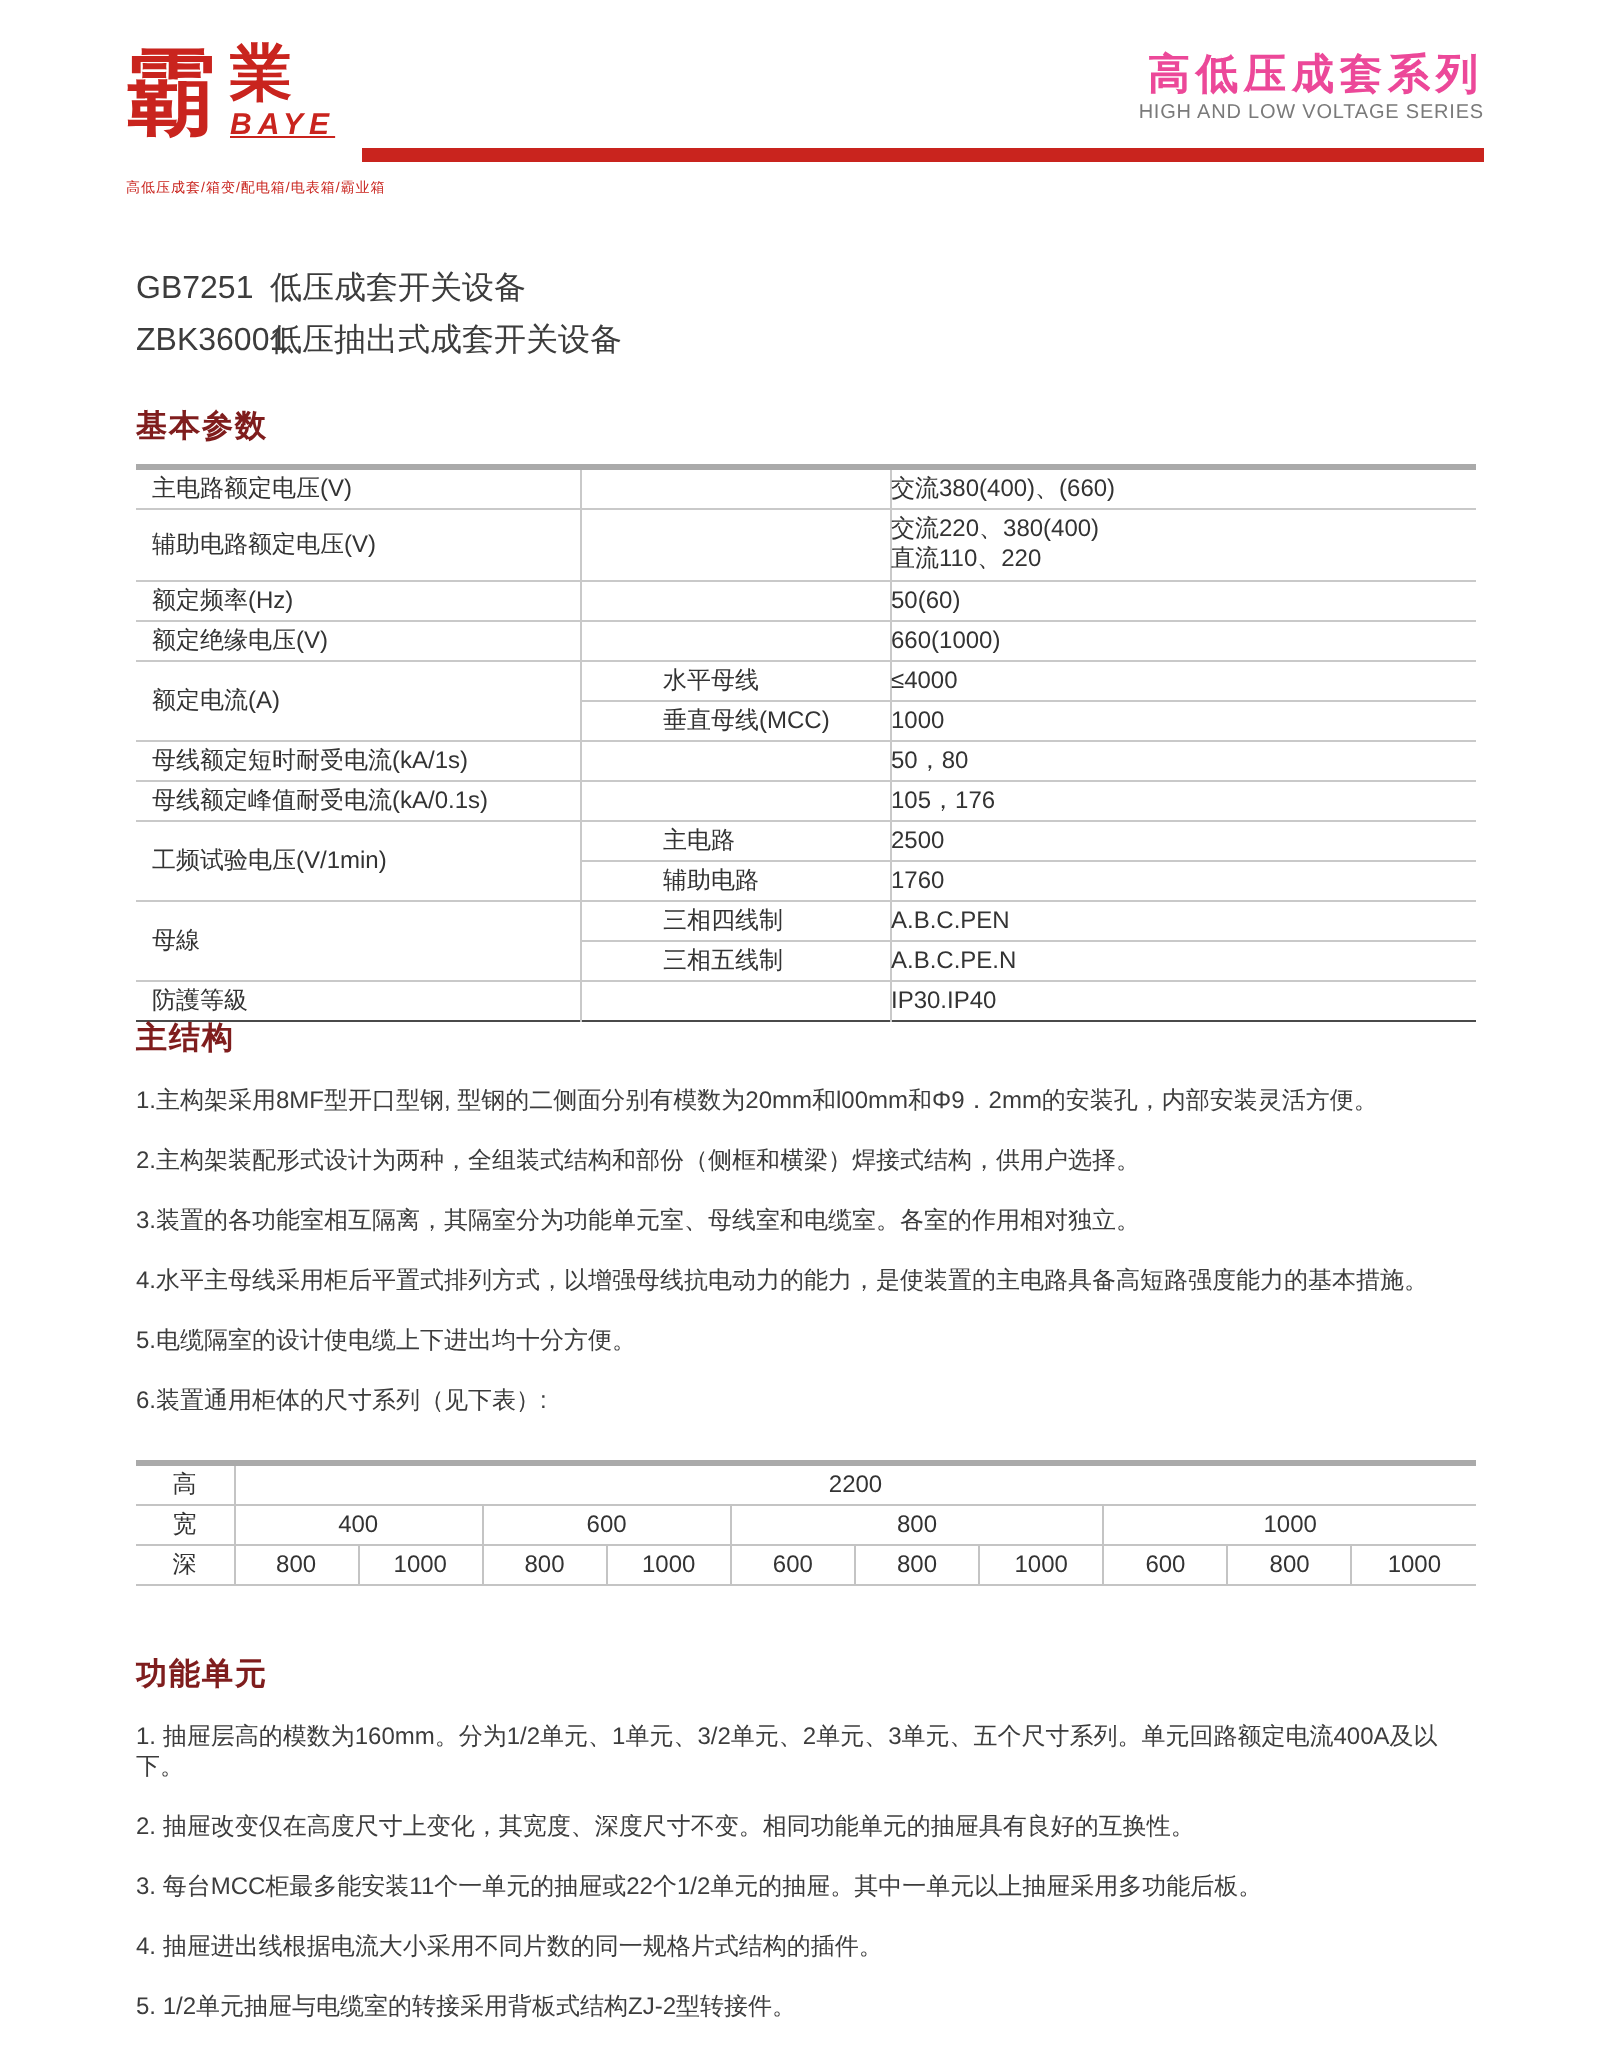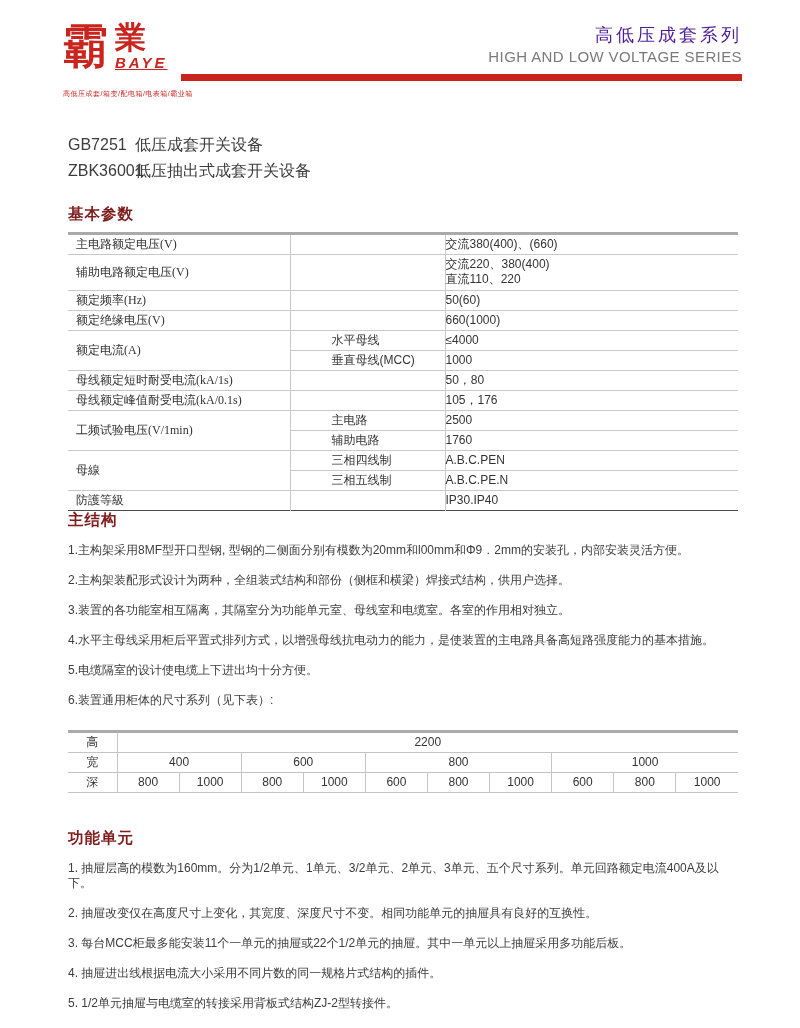--- a/index.html
+++ b/index.html
@@ -14,43 +14,43 @@
   .header { position: relative; height: 100px; }
   .logo { position: absolute; left: 62px; top: 22px; color: #c9241e; }
   .logo-row { display: flex; align-items: flex-start; }
   .char-ba { font-family: "DejaVu Serif", serif; font-weight: bold; font-size: 46px; line-height: 1.05; }
   .logo-right { margin-left: 7px; }
   .char-ye { font-family: "DejaVu Serif", serif; font-weight: bold; font-size: 31px; line-height: 1.0; }
   .logo-en { font-size: 15px; font-weight: bold; font-style: italic; letter-spacing: 3px; margin-top: 1px; text-decoration: underline; }
   .tagline { position: absolute; left: 63px; top: 89px; font-size: 7px; letter-spacing: 0.5px; color: #c9241e; white-space: nowrap; }
   .red-bar { position: absolute; left: 181px; top: 74px; width: 561px; height: 7px; background: #c9241e; }
   .header-titles { position: absolute; right: 58px; top: 25px; text-align: right; }
-  .title-cn { font-size: 18px; font-weight: normal; color: #4c1d95; letter-spacing: 3px; line-height: 1.2; }
-  .title-en { font-size: 15px; color: #7a7a7a; letter-spacing: 0.4px; margin-top: 1px; }
+  .title-cn { font-size: 21px; font-weight: bold; color: #ec4899; letter-spacing: 3px; line-height: 1.2; }
+  .title-en { font-size: 10px; color: #7a7a7a; letter-spacing: 0.4px; margin-top: 1px; }
 
   .content { padding: 0 62px 0 68px; }
 
   .standards { margin-top: 36px; font-size: 16px; color: #3c3c3c; }
   .std-row { margin-bottom: 8px; line-height: 1.15; }
   .std-code { display: inline-block; width: 67px; }
 
   .section-title { font-size: 15.5px; font-weight: bold; color: #7f1d1d; letter-spacing: 1px; line-height: 1.1; }
   .t-basic { margin-top: 24px; }
   .t-structure { }
   .t-function { margin-top: 36px; }
 
   table.params {
     width: 670px; margin-top: 10px;
     border-collapse: collapse; table-layout: fixed;
     font-size: 12px; color: #333;
     border-top: 3px solid #aaaaaa;
     border-bottom: 1px solid #4a4a4a;
   }
   table.params td { border-top: 1px solid #c9c9c9; height: 19px; padding: 1px 0; vertical-align: middle; }
-  table.params td.c-label { width: 222px; padding-left: 8px; border-right: 1px solid #c9c9c9; font-family: Liberation Serif, serif; }
+  table.params td.c-label { width: 222px; padding-left: 8px; border-right: 1px solid #c9c9c9; }
   table.params td.c-sub   { width: 155px; padding-left: 41px; border-right: 1px solid #c9c9c9; }
   table.params td.c-value { width: 293px; }
   table.params td.tall { height: 36px; }
   .vline { line-height: 1.3; }
 
   .list { margin-top: 6px; }
   .list-item { margin-top: 15px; font-size: 12px; color: #3c3c3c; line-height: 1.25; }
 
   table.dims {
     width: 670px; margin-top: 22px;

